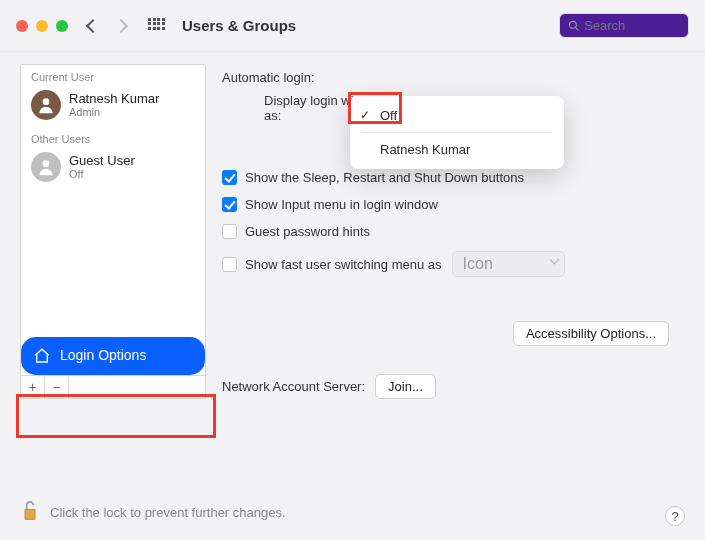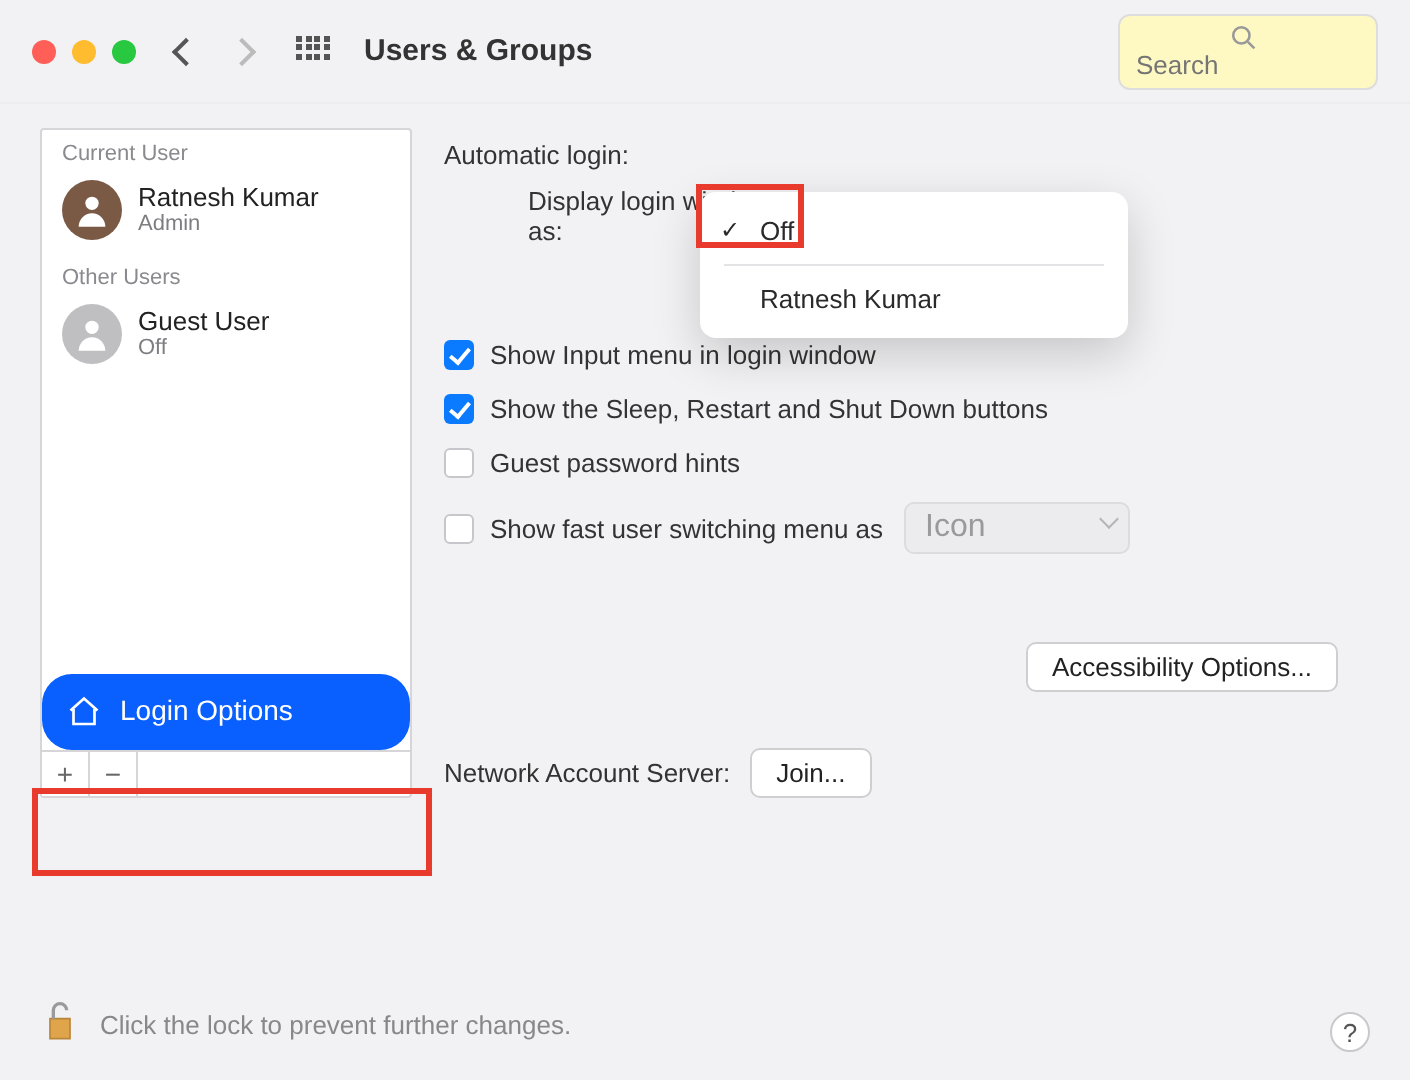--- a/index.html
+++ b/index.html
@@ -25,21 +25,21 @@
   .tl { width: 12px; height: 12px; border-radius: 50%; }
   .tl.r { background:#ff5f57; } .tl.y { background:#febc2e; } .tl.g { background:#28c840; }
   .navbtns { display:flex; gap:18px; margin-right:22px; color:#888; }
   .chev { width:10px; height:10px; border:2px solid currentColor; border-width:2px 2px 0 0; display:inline-block; }
   .chev.left { transform: rotate(-135deg); color:#555; }
   .chev.right { transform: rotate(45deg); color:#bbb; }
   .grid-icon { width:16px; height:16px; display:grid; grid-template-columns:repeat(4,3px); grid-auto-rows:3px; gap:1.5px; margin-right:18px; }
   .grid-icon span { background:#555; }
   .title { font-size:15px; font-weight:700; color:#333; }
   .spacer { flex:1; }
-  .search { display:flex; align-items:center; background:#fef9c3; border:1px solid #ddd; border-radius:6px; padding:4px 8px; width:130px;flex-direction:column; }
+  .search { display:flex; align-items:center; background:#4c1d95; border:1px solid #ddd; border-radius:6px; padding:4px 8px; width:130px; }
   .search svg { width:13px; height:13px; margin-right:5px; }
   .search input { border:none; outline:none; font-size:13px; width:100%; background:transparent; color:#888; }
 
   
   .content { display:flex; padding:12px 28px 0 20px; gap:14px; }
   .sidebar { width:186px; border:1px solid #d6d6d8; background:#fff; display:flex; flex-direction:column; border-radius:2px; position:relative; }
   .side-section { padding:6px 10px 2px; color:#8a8a8e; font-size:11px; }
   .user-row { display:flex; align-items:center; padding:5px 10px 7px; gap:8px; }
   .avatar { width:30px; height:30px; border-radius:50%; background:#7a5a44; display:flex; align-items:center; justify-content:center; color:#fff; font-size:15px; overflow:hidden; }
   .avatar.guest { background:#bfbfc2; }
@@ -174,25 +174,25 @@
     <div class="row" style="margin-top:-6px;margin-left:42px;">
       <div class="row-label">Display login window as:</div>
     </div>
     <div class="namepw" style="margin-bottom:18px;">
       <span class="radio"></span>
       <span>Name and password</span>
     </div>
 
     <div class="opt">
       <span class="chk on"></span>
+      <span>Show the Sleep, Restart and Shut Down buttons</span>
+    </div>
+    <div class="opt">
+      <span class="chk on"></span>
       <span>Show Input menu in login window</span>
-    </div>
-    <div class="opt">
-      <span class="chk on"></span>
-      <span>Show the Sleep, Restart and Shut Down buttons</span>
     </div>
     <div class="opt">
       <span class="chk off"></span>
       <span>Guest password hints</span>
     </div>
     <div class="opt">
       <span class="chk off"></span>
       <span>Show fast user switching menu as</span>
       <span class="sel">Icon</span>
     </div>

